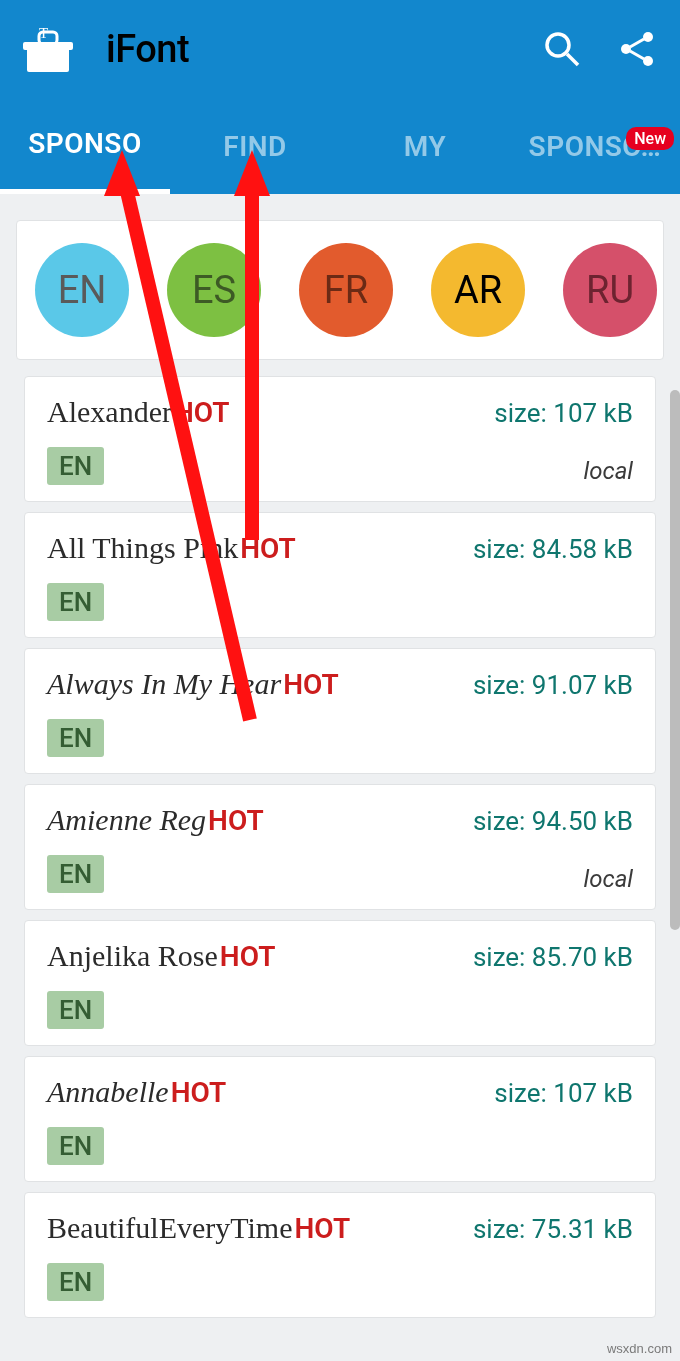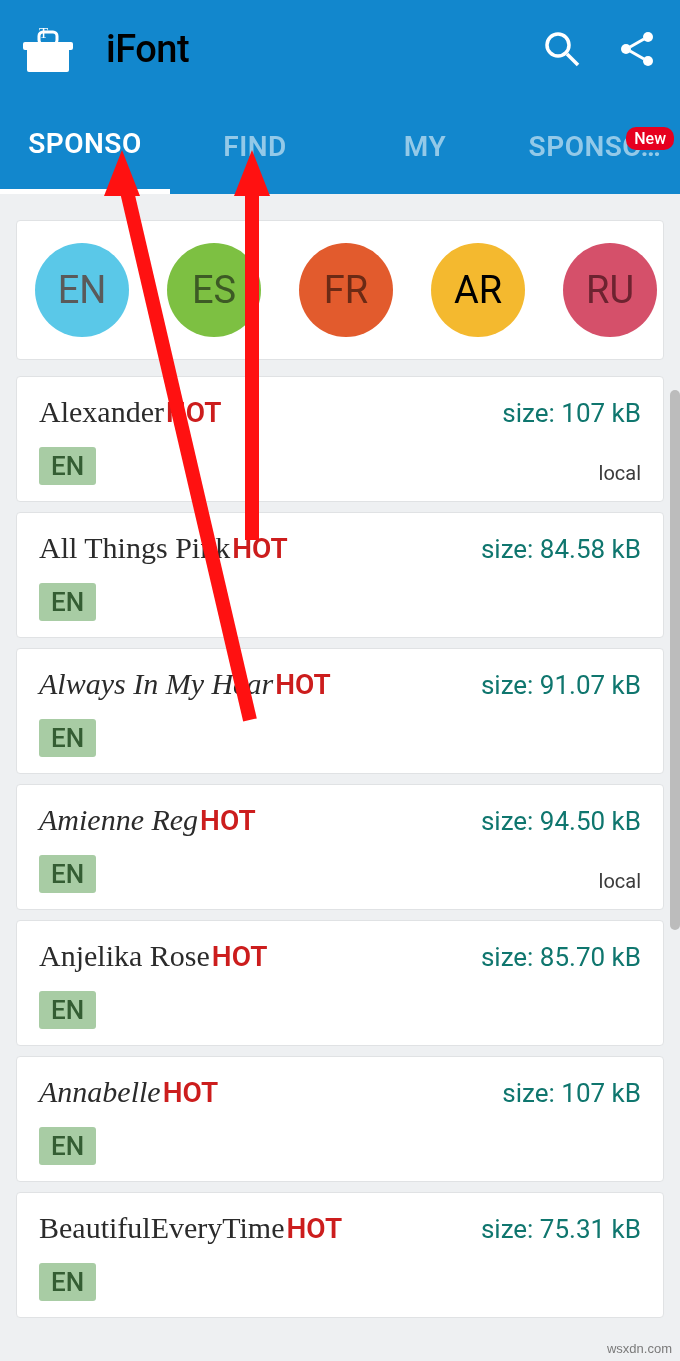--- a/index.html
+++ b/index.html
@@ -94,21 +94,21 @@
     border-radius: 50%;
     display: flex;
     align-items: center;
     justify-content: center;
     font-size: 38px;
     font-weight: 400;
     flex-shrink: 0;
     color: #585858;
   }
   .list {
-    padding: 0 16px;
+    padding: 0 24px;
   }
   .font-card {
     background: #fff;
     border: 1px solid #e0e2e4;
     border-radius: 4px;
     margin-bottom: 10px;
     padding: 15px 22px 16px 22px;
     display: flex;
     flex-direction: column;
     min-height: 126px;
@@ -149,21 +149,22 @@
   .lang-tag {
     background: #a8cca4;
     color: #345d33;
     font-size: 26px;
     font-weight: 500;
     padding: 4px 12px;
     border-radius: 3px;
   }
   .source-label {
     color: #3b3b3b;
-    font-size: 20px;
+    font-size: 24px;
+    font-style: italic;
   }
   .watermark {
     position: absolute;
     bottom: 5px;
     right: 8px;
     font-size: 13px;
     color: #7a7a7a;
     font-family: Arial, sans-serif;
   }
   .scrollbar-track {

